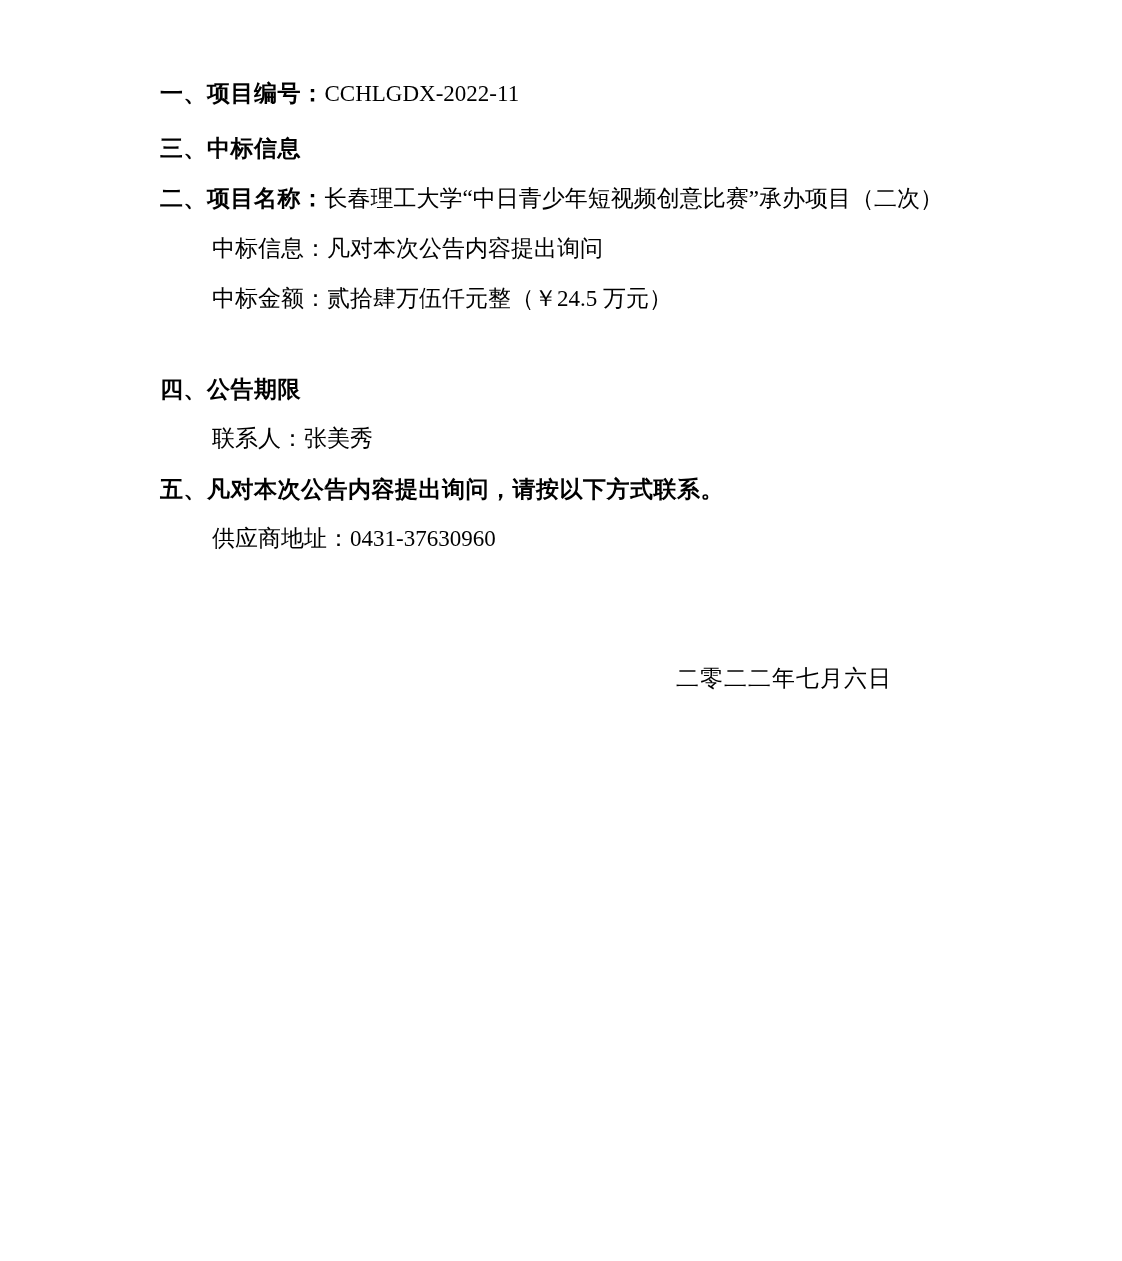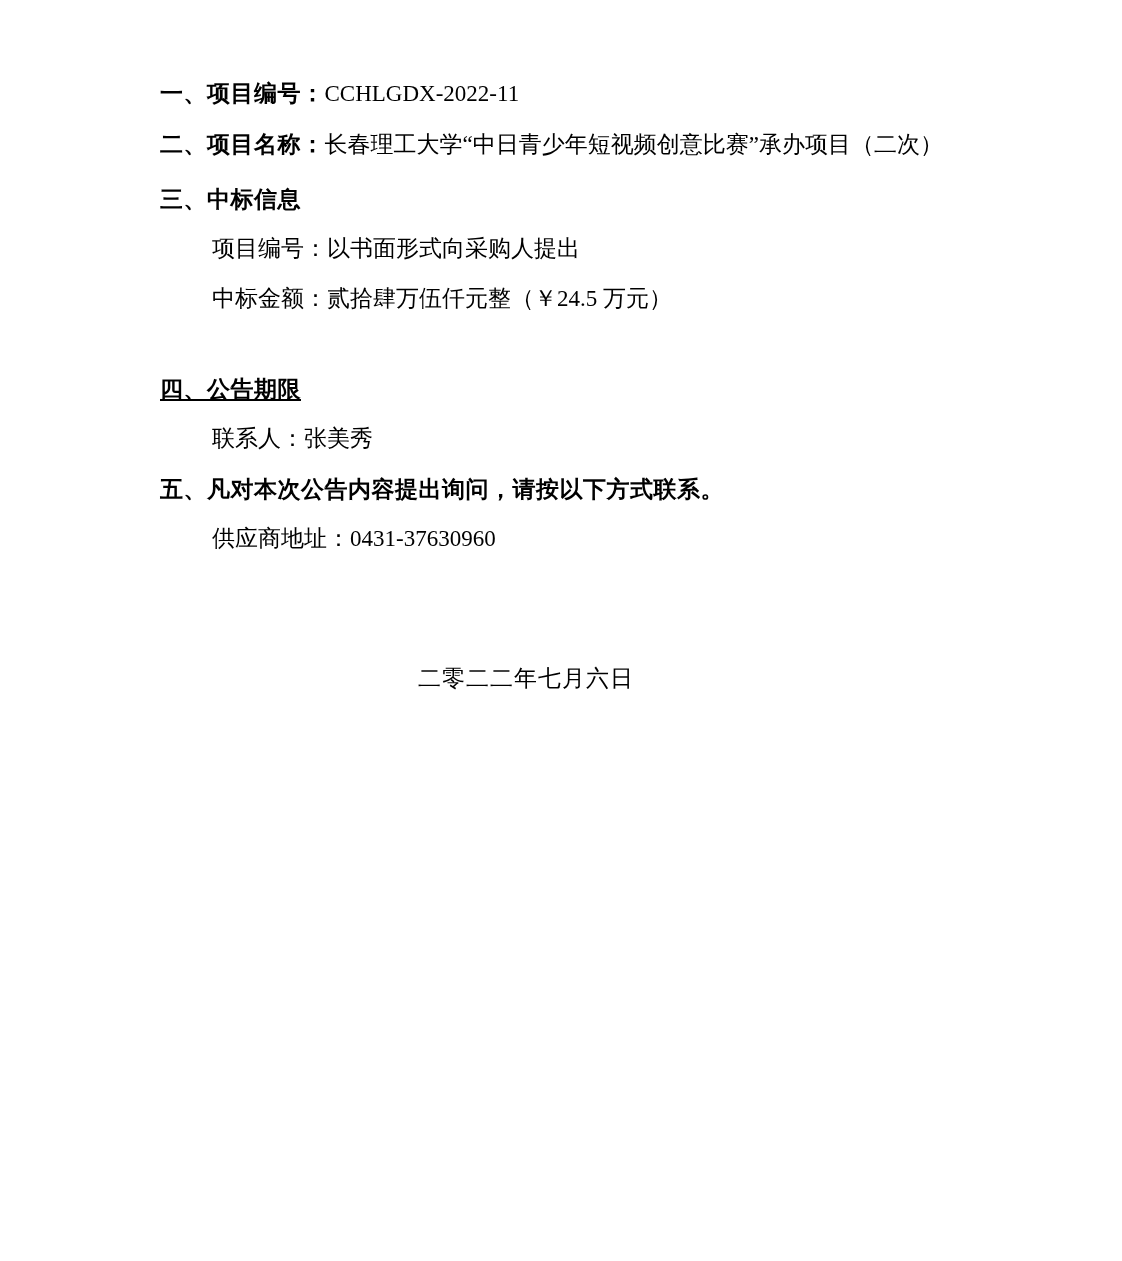--- a/index.html
+++ b/index.html
@@ -18,46 +18,46 @@
     font-size: 23px;
     line-height: 50px;
   }
   .line { white-space: nowrap; }
   .hd {
     font-family: "Liberation Sans", "DejaVu Sans", sans-serif;
     font-weight: 700;
     letter-spacing: 0.5px;
   }
   .mt-h3 { margin-top: 4px; }
-  .mt-h4 { margin-top: 40px; text-decoration: underline; }
+  .mt-h4 { margin-top: 40px; }
   .ind { padding-left: 52px; }
   .para {
     text-align: justify;
     text-indent: 2em;
     line-height: 48px;
   }
   .date-line {
     margin-top: 90px;
-    text-align: center;
+    text-align: right;
     padding-right: 73px;
     letter-spacing: 1px;
   }
 </style>
 </head>
 <body>
 
 <div class="page">
 
   <div class="line"><span class="hd">一、项目编号：</span><span>CCHLGDX-2022-11</span></div>
 
+  <div class="line hd mt-h3">三、中标信息</div>
+
   <div class="line"><span class="hd">二、项目名称：</span><span>长春理工大学“中日青少年短视频创意比赛”承办项目（二次）</span></div>
 
-  <div class="line hd mt-h3">三、中标信息</div>
-
-  <div class="line ind"><span>项目编号：</span><span>以书面形式向采购人提出</span></div>
+  <div class="line ind"><span>中标信息：</span><span>凡对本次公告内容提出询问</span></div>
 
 
   <div class="line ind"><span>中标金额：</span><span>贰拾肆万伍仟元整（￥24.5 万元）</span></div>
 
   <div class="line hd mt-h4">四、公告期限</div>
 
 
   <div class="line ind"><span>联系人：</span><span>张美秀</span></div>
 
   <div class="line hd">五、凡对本次公告内容提出询问，请按以下方式联系。</div>

